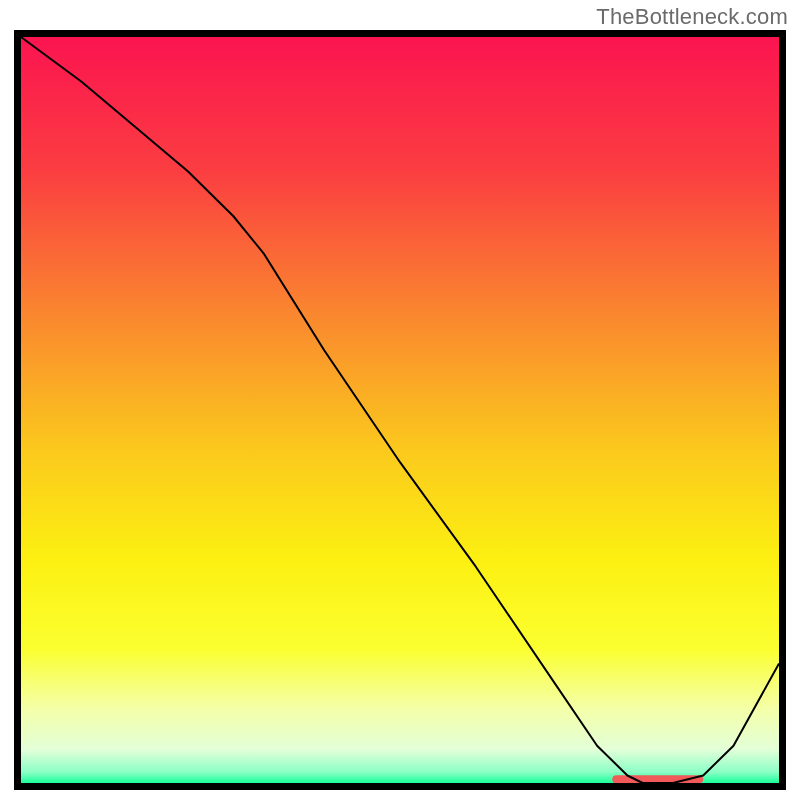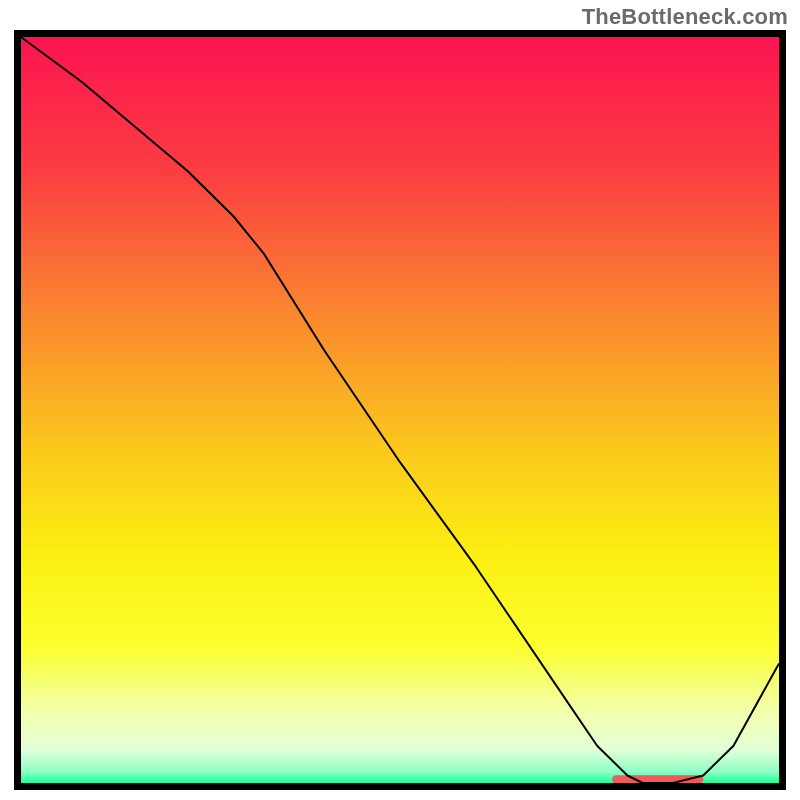--- a/index.html
+++ b/index.html
@@ -13,21 +13,21 @@
   .container {
     position: relative;
     width: 800px;
     height: 800px;
   }
   .watermark {
     position: absolute;
     top: 4px;
     right: 12px;
     font-size: 22px;
-    font-weight: bold;
+    font-weight: normal;
     color: #6b6b6b;
     letter-spacing: 0.2px;
   }
   .plot-wrap {
     position: absolute;
     left: 14px;
     top: 30px;
     width: 772px;
     height: 760px;
   }

